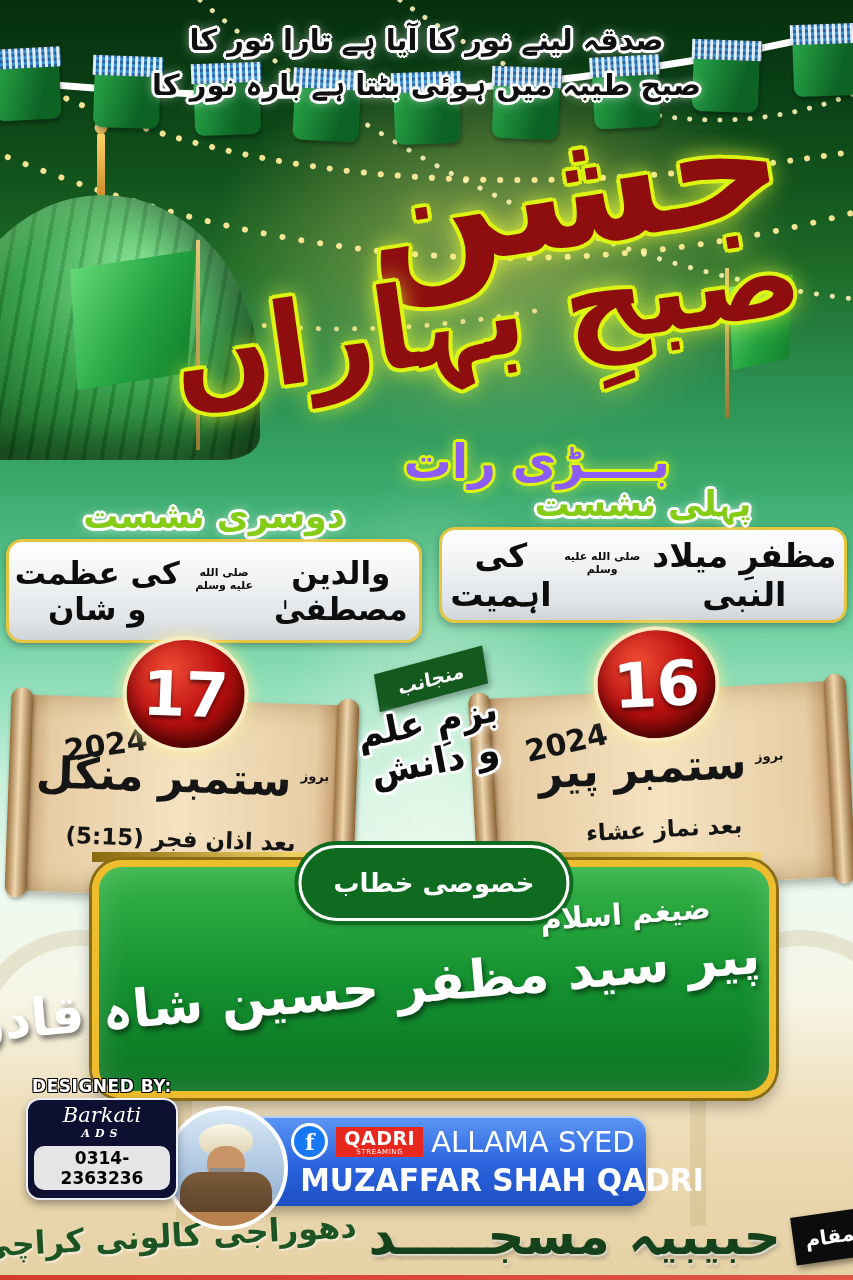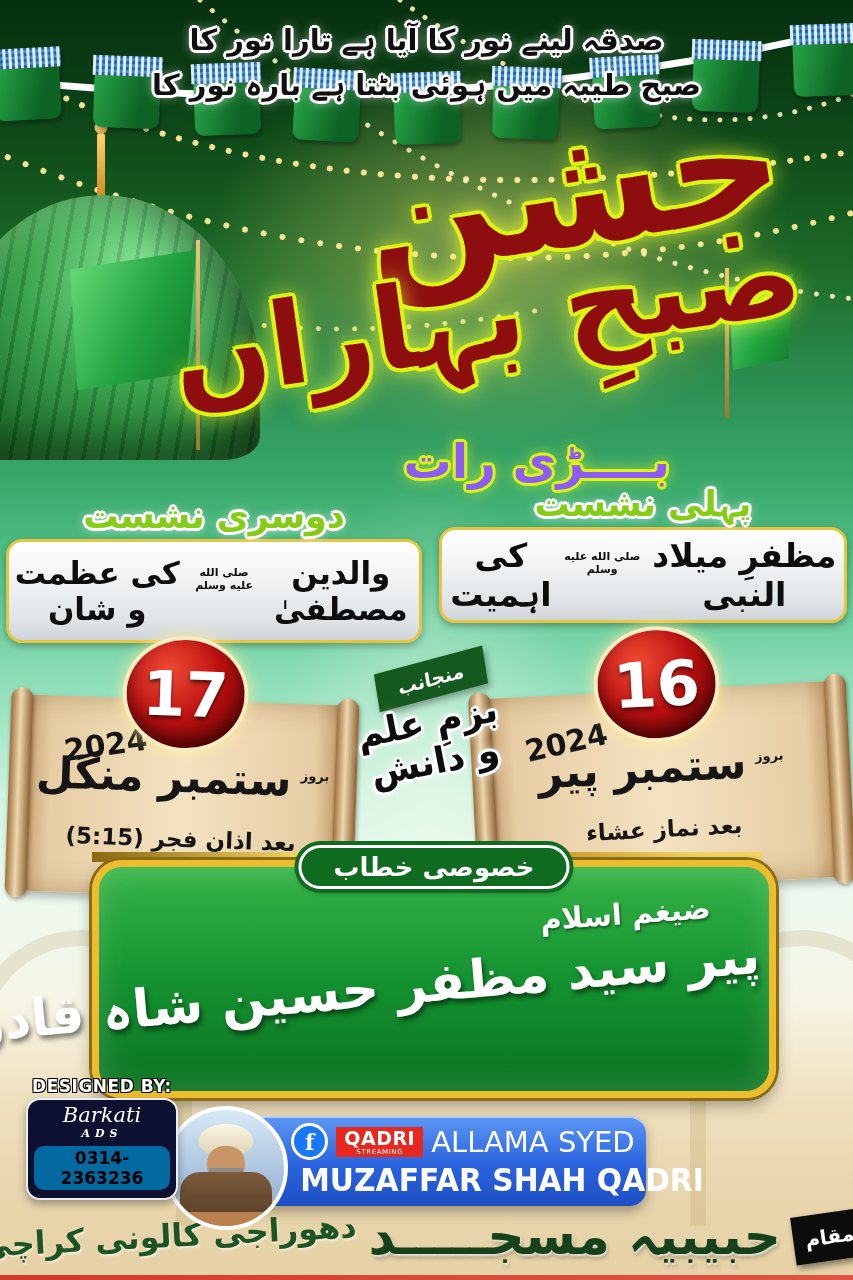--- a/index.html
+++ b/index.html
@@ -137,38 +137,38 @@
   .bazm{margin-top:4px;font-size:36px;font-weight:800;color:#0d0d0d;line-height:1.12;
     transform:rotate(-11deg);direction:rtl;}
   
   .goldbar{position:absolute;left:92px;top:852px;width:670px;height:10px;z-index:6;
     background:linear-gradient(90deg,#8a6a10,#f4d465 30%,#b98a18 60%,#f4d465 90%);}
   .banner{position:absolute;left:92px;top:860px;width:670px;height:224px;z-index:7;
     background:linear-gradient(180deg,#36b447,#149230 50%,#0b7322);
     border:7px solid #edbd2e;border-radius:30px;
     box-shadow:0 0 0 3px #8a6d12,0 7px 16px rgba(0,0,0,.35),inset 0 0 34px rgba(255,255,255,.18);}
   .special-pill{position:absolute;top:-22px;left:50%;transform:translateX(-50%);
-    background:#0e6b20;border:3px solid #fff;border-radius:999px;padding:4px 32px;
+    background:#0e6b20;border:3px solid #fff;border-radius:999px;padding:20px 32px;
     color:#fff;font-size:26px;font-weight:800;white-space:nowrap;
     box-shadow:0 0 0 4px #0e6b20,0 3px 6px rgba(0,0,0,.35);}
   .zaigham{position:absolute;top:30px;right:58px;color:#fff;font-size:29px;font-weight:bold;
     transform:rotate(-4deg);text-shadow:1px 2px 3px rgba(0,0,0,.45);}
   .speaker-ur{position:absolute;top:86px;left:8px;right:8px;text-align:center;color:#fff;
     font-size:52px;font-weight:800;transform:rotate(-5deg);white-space:nowrap;
     text-shadow:2px 4px 5px rgba(0,0,0,.5);direction:rtl;}
   
   .designed{position:absolute;left:26px;top:1076px;width:152px;text-align:center;z-index:9;}
   .dlabel{font-size:17px;font-weight:800;color:#fff;letter-spacing:.5px;
     text-shadow:-1px -1px 0 #000,1px -1px 0 #000,-1px 1px 0 #000,1px 1px 0 #000;}
   .dbox{margin-top:2px;background:#0d1030;border:2px solid #eceef5;border-radius:14px;
     padding:5px 6px 8px;box-shadow:0 4px 8px rgba(0,0,0,.35);}
   .dbrand{font-family:"DejaVu Serif",serif;font-style:italic;font-size:21px;color:#fff;line-height:1;}
   .dads{font-size:11px;letter-spacing:5px;color:#fff;font-style:italic;font-weight:bold;
     font-family:"DejaVu Serif",serif;margin-top:1px;}
-  .dphone{background:#0369a1;color:#000;border-radius:10px;font-weight:800;font-size:17px;
+  .dphone{background:#e5e5e5;color:#000;border-radius:10px;font-weight:800;font-size:17px;
     margin-top:6px;padding:2px 2px;}
   
   .livebar{position:absolute;left:188px;top:1116px;width:458px;height:90px;z-index:8;
     background:linear-gradient(180deg,#5d97f5,#2a63dd 55%,#1e4fc4);border-radius:16px;
     box-shadow:inset 0 2px 0 rgba(255,255,255,.55),0 6px 12px rgba(0,0,0,.3);}
   .avatar{position:absolute;left:-24px;top:-10px;width:116px;height:116px;border-radius:50%;
     border:4px solid #fff;overflow:hidden;z-index:9;
     background:linear-gradient(180deg,#d9e9f5,#9db8d8 70%,#caa36a);}
   .avatar .turban{position:absolute;top:14px;left:50%;transform:translateX(-50%);
     width:54px;height:32px;background:linear-gradient(180deg,#fbf6e6,#ded3b2);

